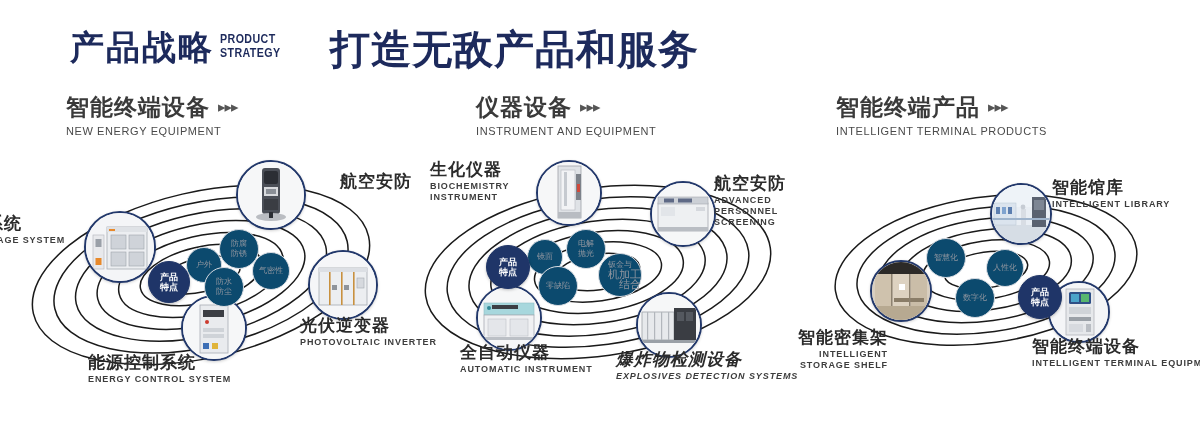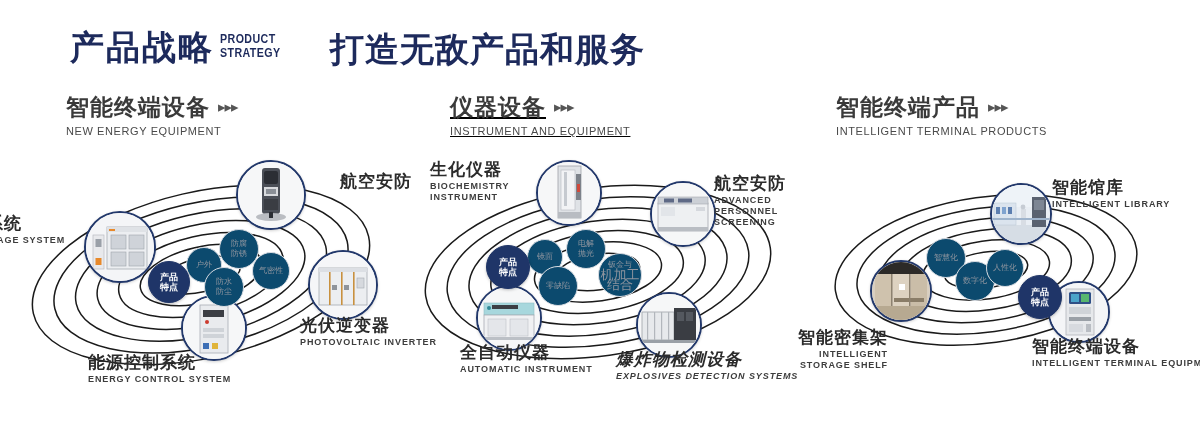--- a/index.html
+++ b/index.html
@@ -22,21 +22,21 @@
   }
   .hd-en{
     position:absolute;left:220px;top:32px;
     font-size:13px;font-weight:bold;color:#1d2a5c;
     line-height:14px;letter-spacing:.5px;
     font-family:"Liberation Sans",sans-serif;
     transform:scaleX(.82);transform-origin:left top;
   }
   .hd-sub{
     position:absolute;left:330px;top:30px;
-    font-size:34px;font-weight:bold;color:#1d2a5c;
+    font-size:40px;font-weight:bold;color:#1d2a5c;
     letter-spacing:1px;line-height:38px;
     font-family:"DejaVu Sans","Liberation Sans",sans-serif;
   }
 
   
   .sec-title{position:absolute;}
   .sec-cn{
     font-size:23px;font-weight:bold;color:#3a3a3a;
     letter-spacing:1px;line-height:26px;white-space:nowrap;
     font-family:"DejaVu Sans","Liberation Sans",sans-serif;
@@ -108,21 +108,21 @@
       <div>PRODUCT</div>
       <div>STRATEGY</div>
     </div>
     <div class="hd-sub">打造无敌产品和服务</div>
   </div>
 
   <div class="sec-title" style="left:66px;top:94px;">
     <div class="sec-cn"><span>智能终端设备</span><span class="sec-arrows">▸▸▸</span></div>
     <div class="sec-en">NEW ENERGY EQUIPMENT</div>
   </div>
-  <div class="sec-title" style="left:450px;top:94px;text-decoration:underline;">
+  <div class="sec-title" style="left:476px;top:94px;">
     <div class="sec-cn"><span>仪器设备</span><span class="sec-arrows">▸▸▸</span></div>
     <div class="sec-en">INSTRUMENT AND EQUIPMENT</div>
   </div>
   <div class="sec-title" style="left:836px;top:94px;">
     <div class="sec-cn"><span>智能终端产品</span><span class="sec-arrows">▸▸▸</span></div>
     <div class="sec-en">INTELLIGENT TERMINAL PRODUCTS</div>
   </div>
 
   <div class="panel" style="left:0px;">
     <svg class="orbit-svg" width="400" height="250" viewBox="0 0 400 250">
@@ -325,21 +325,21 @@
         <span>电解</span>
         <span>抛光</span>
       </div>
     </div>
     <div class="bub light" style="left:138px;top:116px;width:38px;height:38px;">
       <span>零缺陷</span>
     </div>
     <div class="bub light" style="left:198px;top:103px;width:42px;height:42px;">
       <div>
         <span>钣金与</span>
-        <span style="font-size:13px;">机加工结合</span>
+        <span style="font-size:11px;text-align:right;">机加工结合</span>
       </div>
     </div>
     <div class="bub dark" style="left:86px;top:95px;width:42px;height:42px;">
       <div>
         <span>产品</span>
         <span>特点</span>
       </div>
     </div>
   </div>
 
@@ -409,21 +409,21 @@
       </svg>
     </div>
     <div class="nlabel al" style="left:232px;top:187px;">
       <div class="cn">智能终端设备</div>
       <div class="en">INTELLIGENT TERMINAL EQUIPMENT</div>
     </div>
 
     <div class="bub light" style="left:126px;top:88px;width:38px;height:38px;">
       <span>智慧化</span>
     </div>
-    <div class="bub light" style="left:155px;top:111px;width:38px;height:38px;text-align:right;">
+    <div class="bub light" style="left:155px;top:128px;width:38px;height:38px;text-align:right;">
       <span>数字化</span>
     </div>
     <div class="bub light" style="left:186px;top:99px;width:36px;height:36px;">
       <span>人性化</span>
     </div>
     <div class="bub dark" style="left:218px;top:125px;width:42px;height:42px;">
       <div>
         <span>产品</span>
         <span>特点</span>
       </div>

